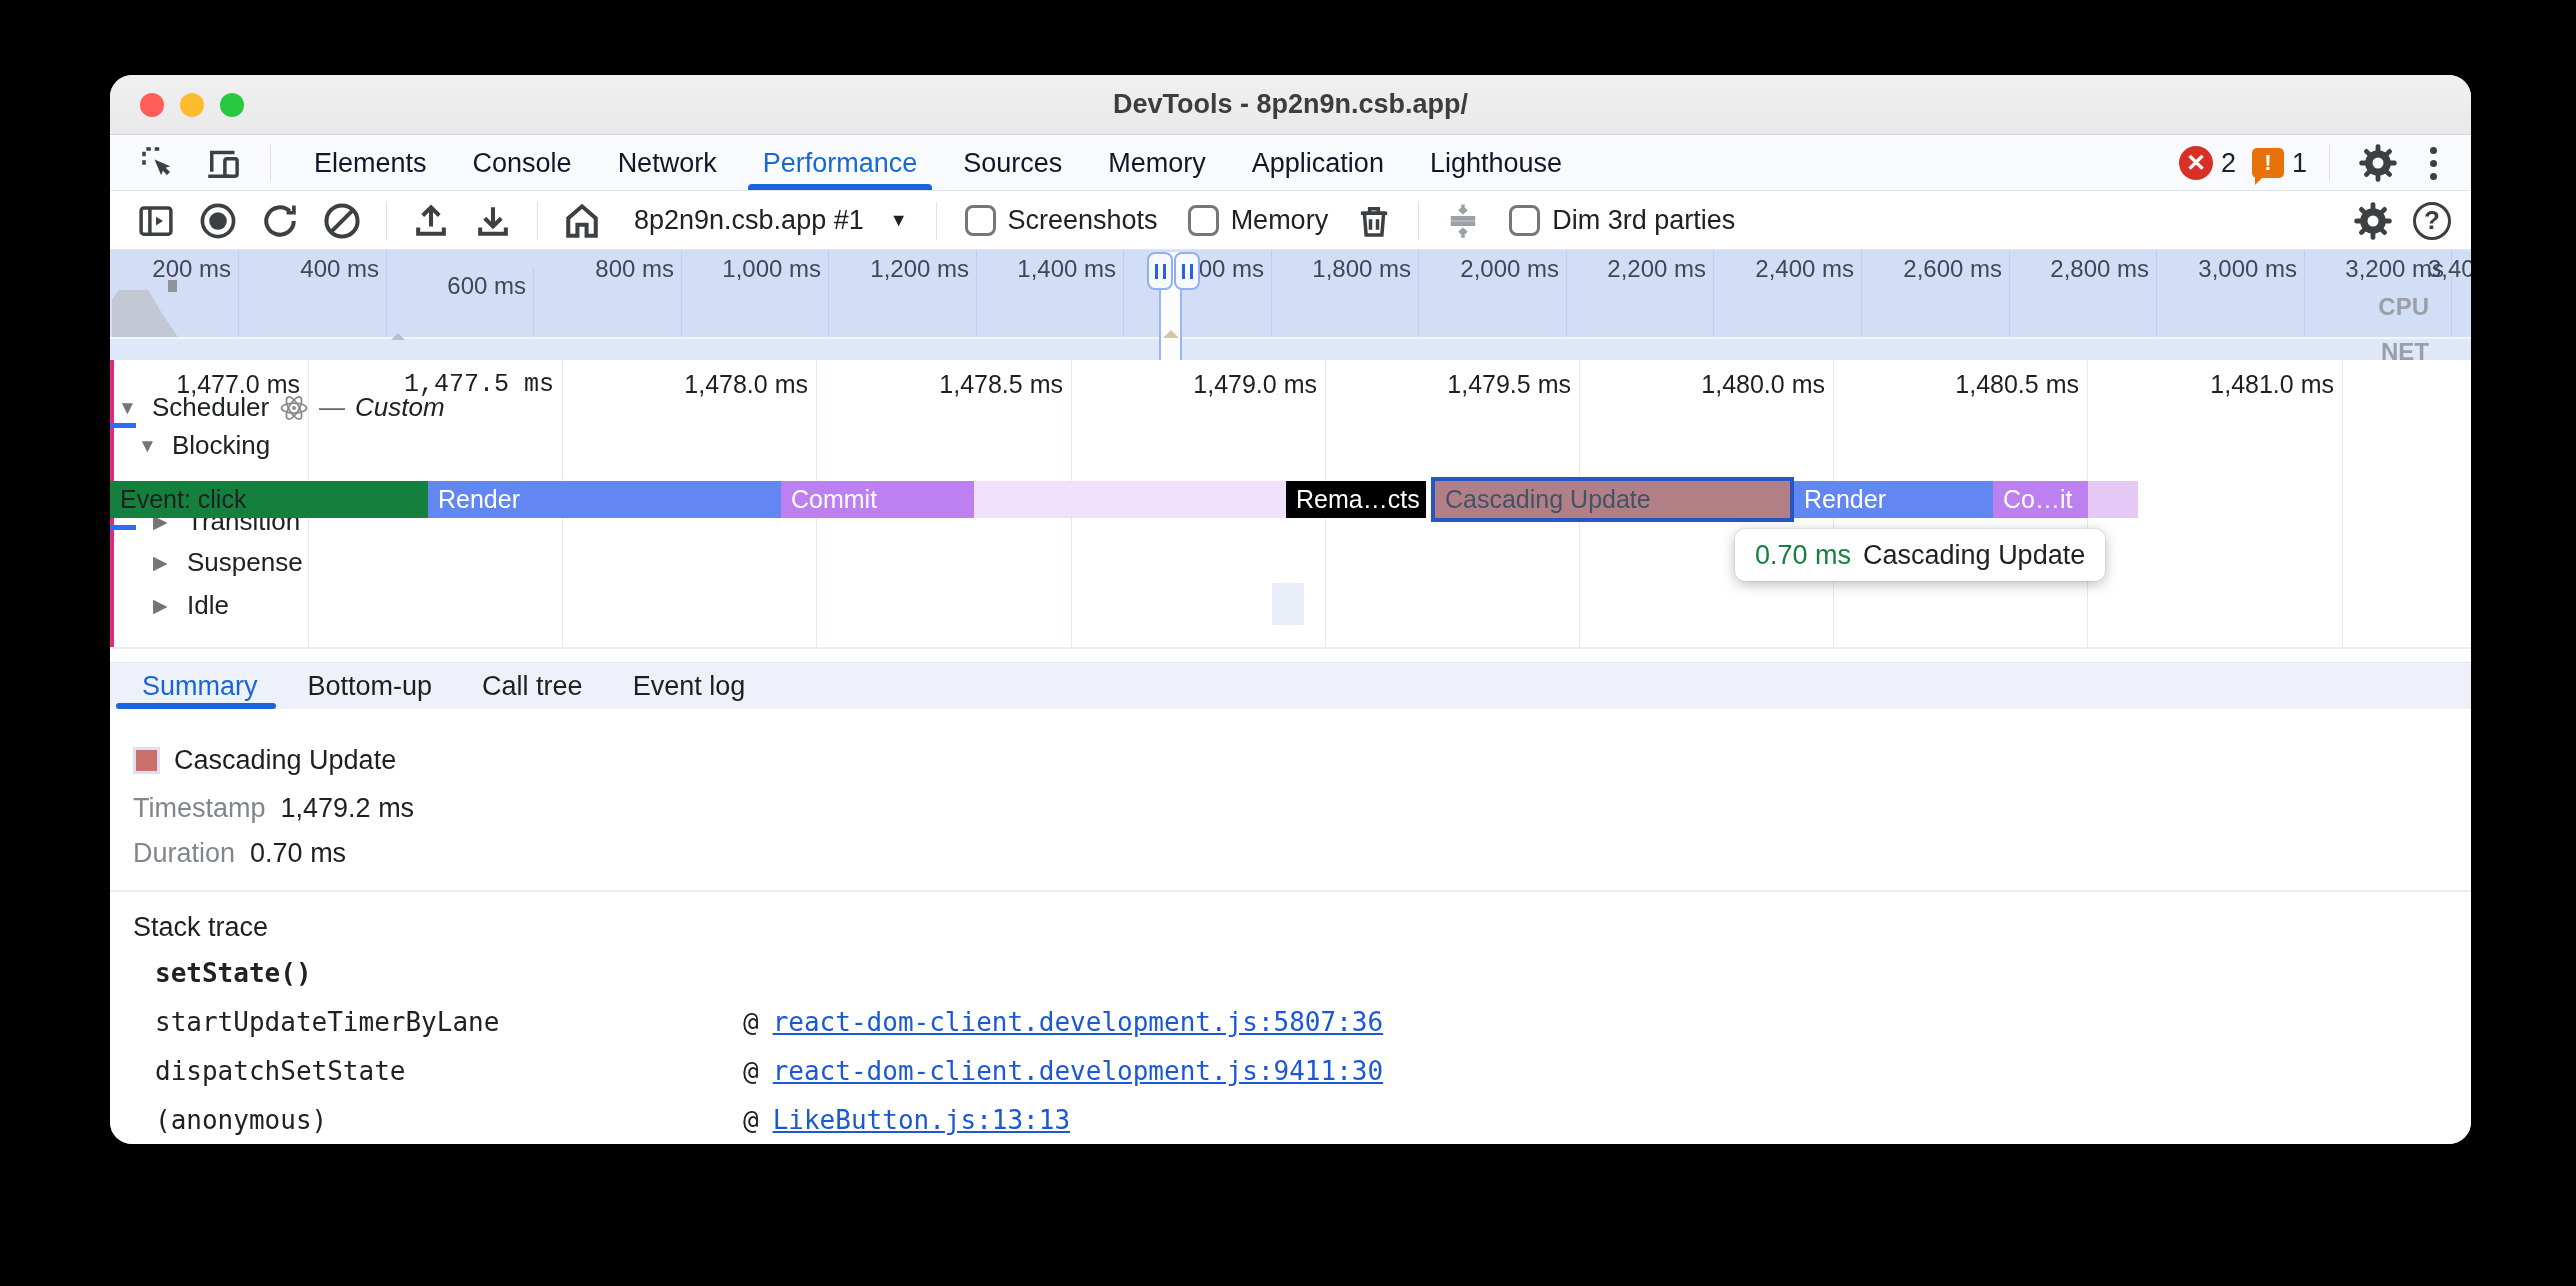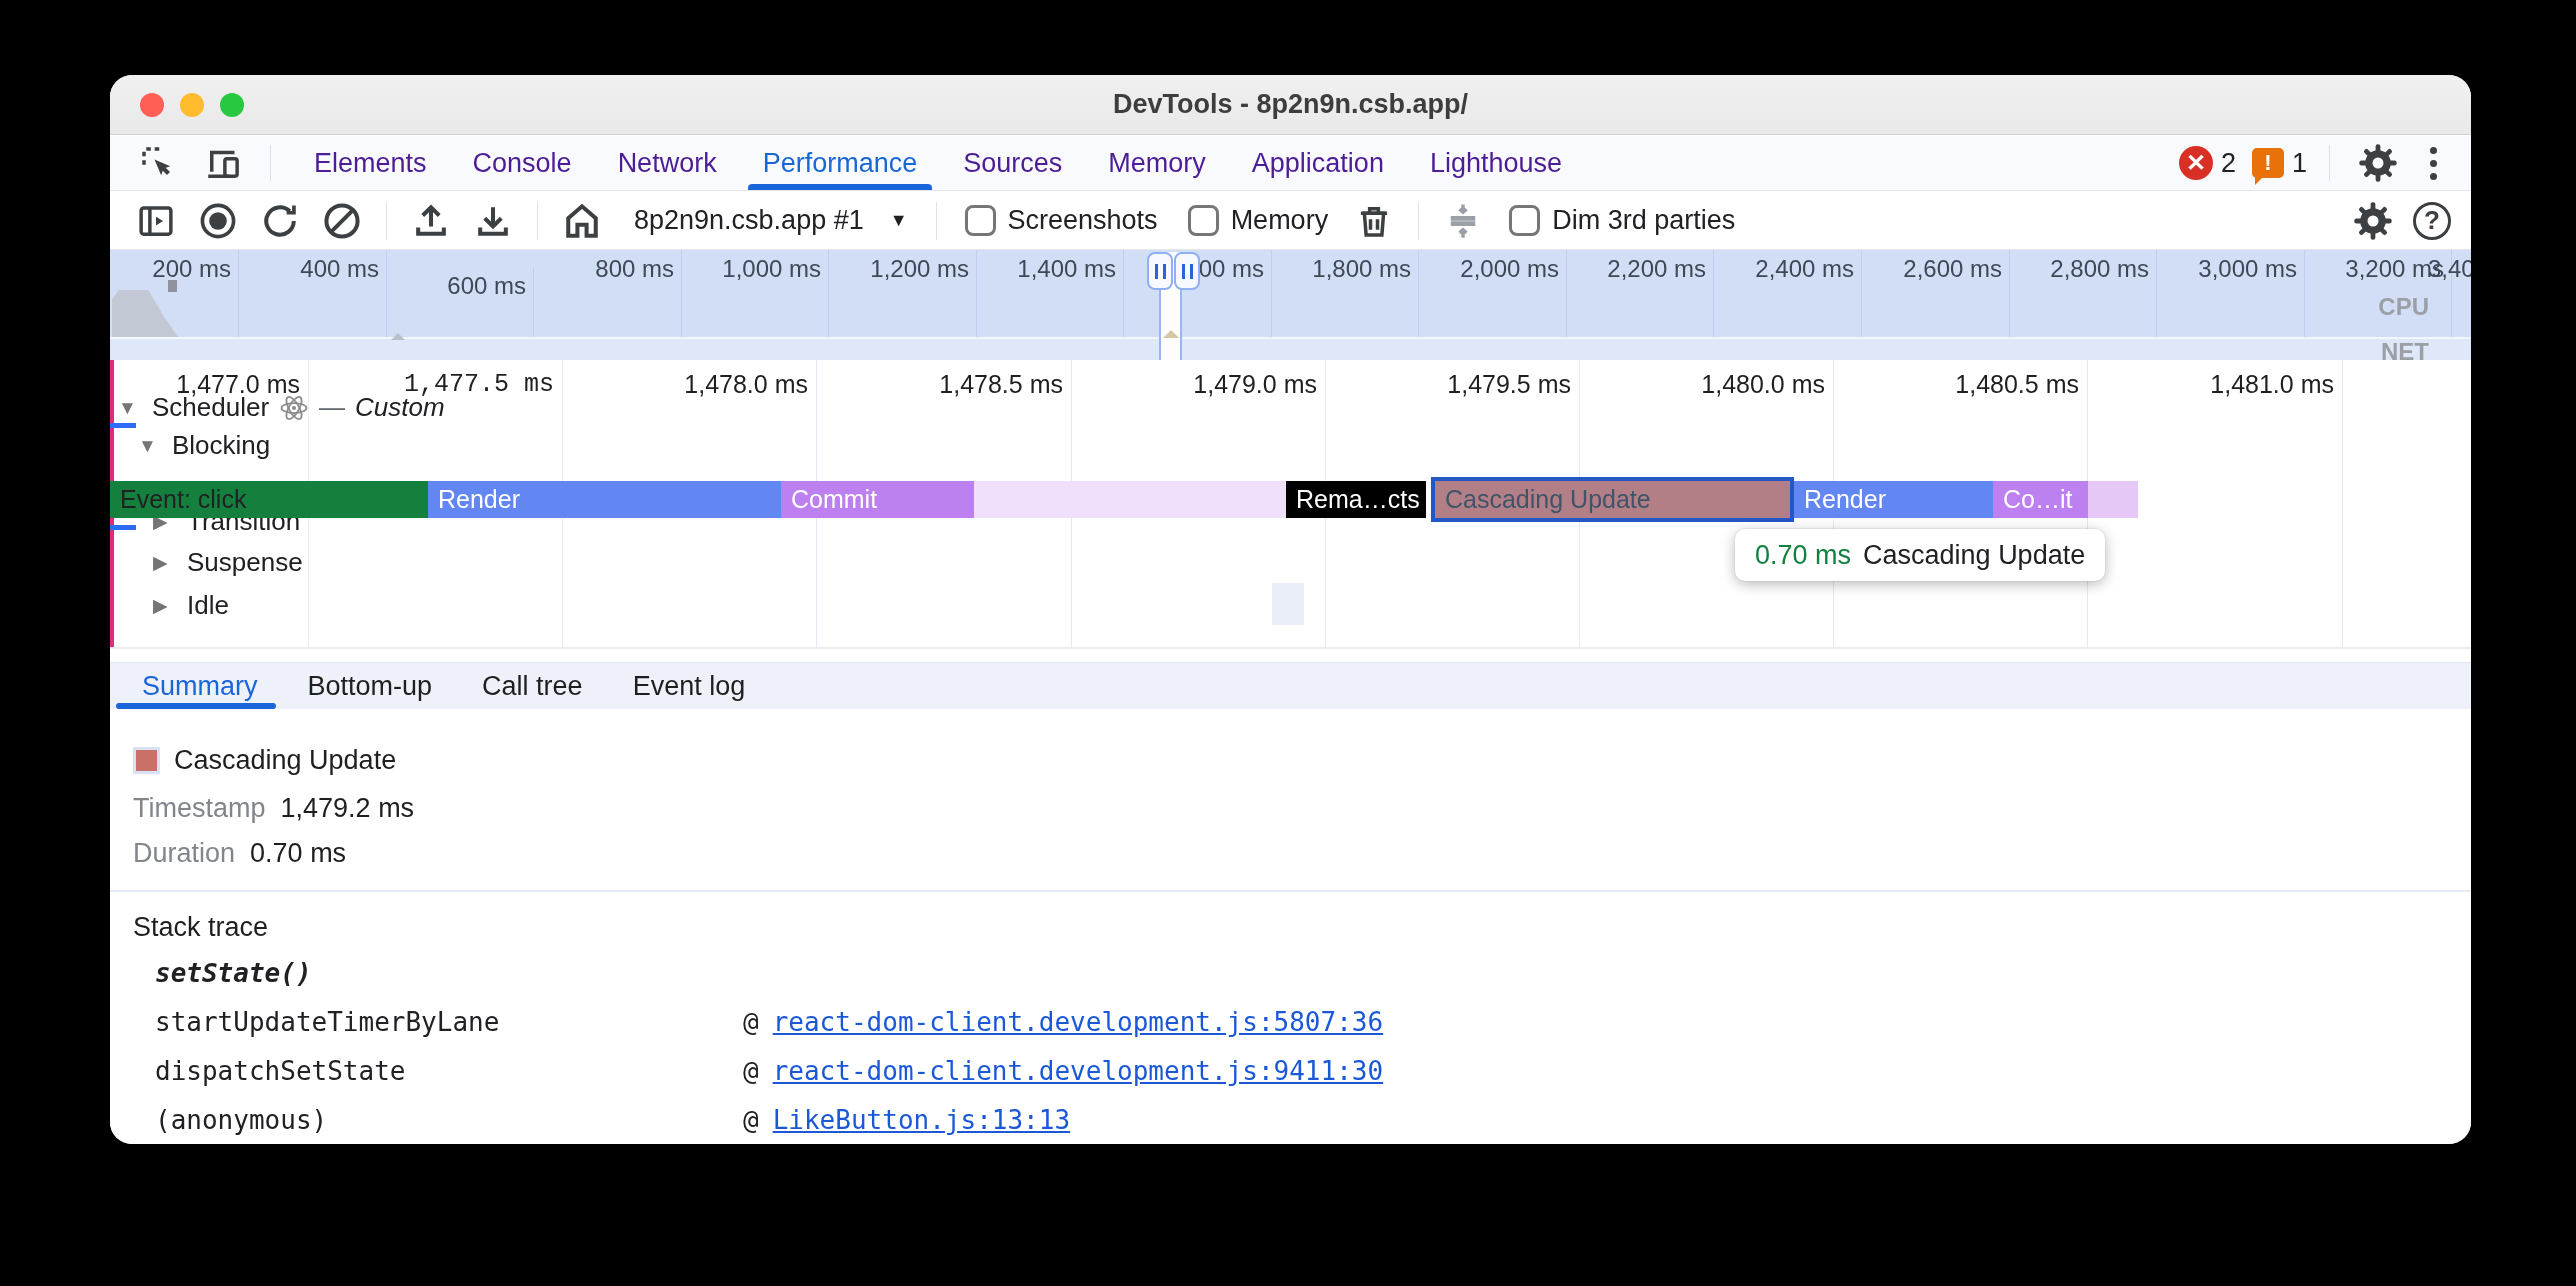--- a/index.html
+++ b/index.html
@@ -18,21 +18,21 @@
   .light.red{ background:#ff5f57; } .light.yellow{ background:#febc2e; } .light.green{ background:#28c840; }
   .title { width:100%; text-align:center; font-size:27px; font-weight:bold; color:#3d3d3d; }
 
   
   .tabstrip { position:absolute; left:0; top:61px; right:0; height:55px; background:#f9fafe;
               border-bottom:1px solid #e2e5f0; display:flex; align-items:center; }
   .ts-icons { display:flex; align-items:center; gap:14px; padding:0 14px 0 22px; }
   .ts-sep { width:1px; height:36px; background:#d9def0; margin:0 6px; }
   .main-tabs { display:flex; align-items:stretch; height:100%; }
   .main-tab { position:relative; display:flex; align-items:center; padding:0 23px;
-              font-size:27px; color:#4c1d95; cursor:default; }
+              font-size:27px; color:#0f172a; cursor:default; }
   .main-tab.active { color:#1967d2; }
   .main-tab.active::after { content:""; position:absolute; left:8px; right:8px; bottom:0;
               height:6px; background:#1a65d9; border-radius:4px 4px 0 0; }
   .ts-right { margin-left:auto; display:flex; align-items:center; gap:16px; padding-right:24px; }
   .badge-group { display:flex; align-items:center; gap:8px; font-size:27px; color:#202124; }
   .err-icon { width:34px; height:34px; border-radius:50%; background:#d93025; color:#fff;
               display:flex; align-items:center; justify-content:center; font-size:24px; font-weight:bold; }
   .issue-icon { position:relative; width:32px; height:30px; border-radius:5px; background:#e8710a;
               color:#fff; display:flex; align-items:center; justify-content:center;
               font-size:22px; font-weight:bold; }
@@ -116,21 +116,21 @@
              font-size:27px; color:#1f1f1f; }
   .swatch { width:27px; height:27px; background:#c97169; border:3px solid #dbe1f5; }
   .kv { position:absolute; font-size:27px; color:#80868b; }
   .kv b { font-weight:normal; color:#1f1f1f; }
   .divider { position:absolute; left:0; right:0; top:181px; height:2px; background:#e7ebf6; }
   .stack-title { position:absolute; left:23px; top:203px; font-size:27px; color:#1f1f1f; }
   .frames { position:absolute; left:45px; top:249px; display:flex; flex-direction:column; gap:16px;
             font-family:"DejaVu Sans Mono", monospace; font-size:26px; color:#202124; }
   .frame { display:flex; align-items:baseline; height:33px; }
   .frame .fn { width:588px; }
-  .frame.fn-title .fn { font-weight:bold;font-style:italic; }
+  .frame.fn-title .fn { font-weight:bold; }
   .frame .at { margin-right:14px; }
   .frame a { color:#1a58d8; }
 
   svg.ic { display:block; }
 </style>
 </head>
 <body>
 
 <div class="window">
 

